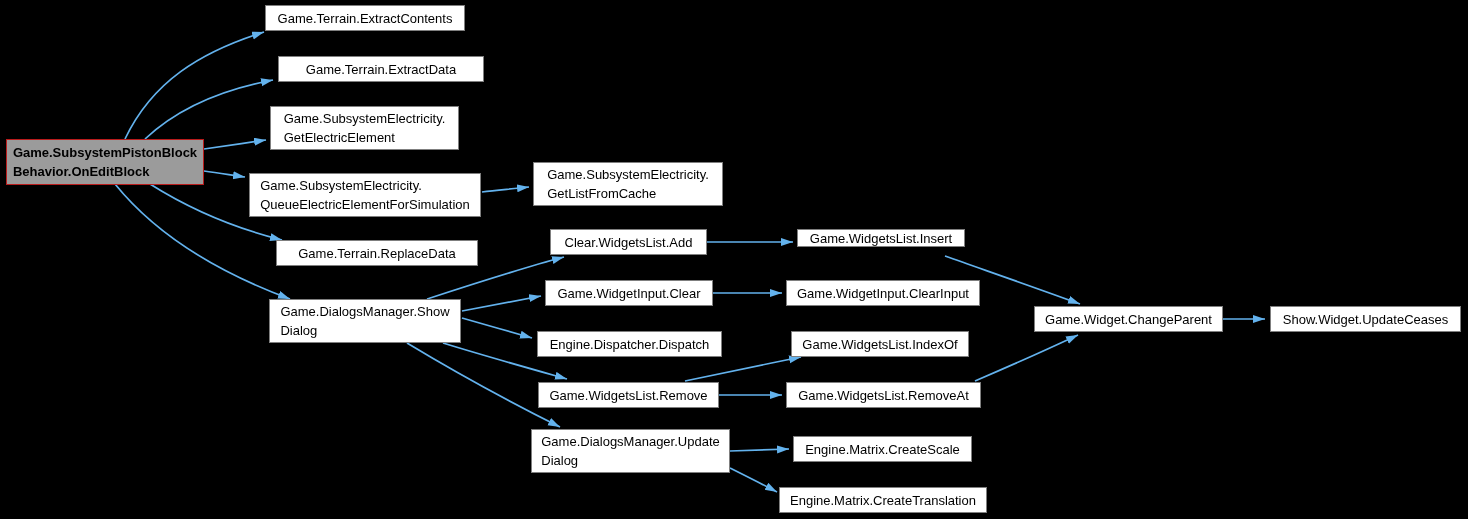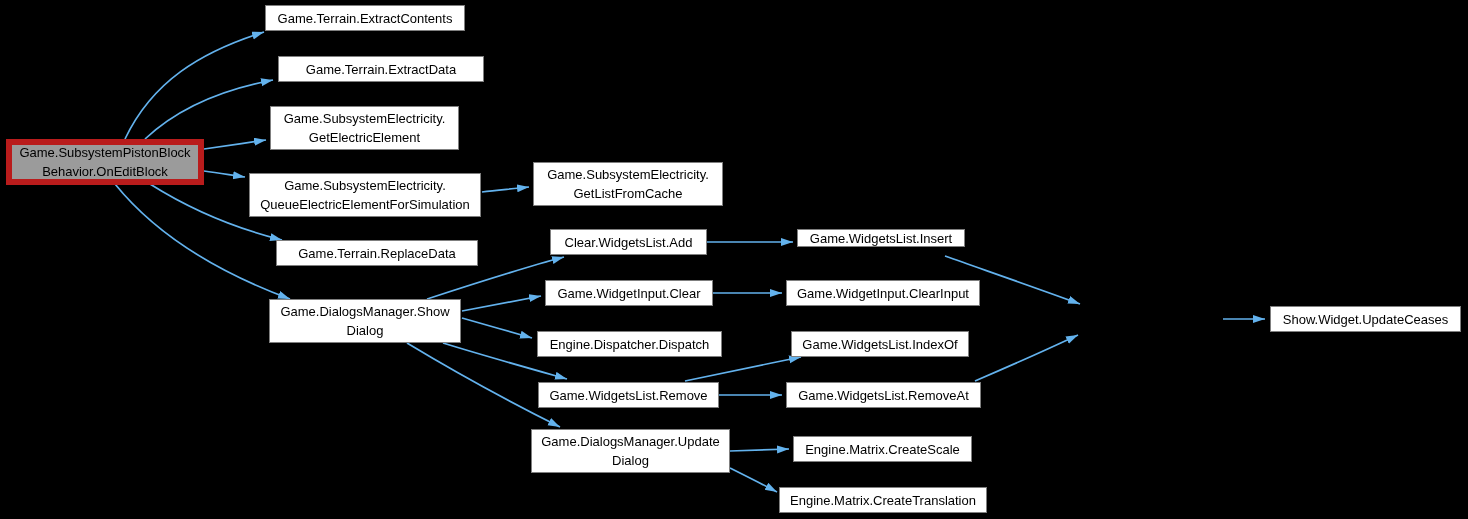--- a/index.html
+++ b/index.html
@@ -12,28 +12,29 @@
   }
   svg.edges{position:absolute;left:0;top:0;width:1468px;height:519px;}
   .edge{fill:none;stroke:#63b2ed;stroke-width:1.7px;}
   .node{
     position:absolute;
     box-sizing:border-box;
     background:#ffffff;
     border:1px solid #7f7f7f;
     color:#000000;
     display:flex;align-items:center;justify-content:center;
-    text-align:center;
+    text-align:left;
     font-size:13px;line-height:19px;
     white-space:pre-line;
     cursor:pointer;
   }
   .node.root{
     background:#9b9b9b;
-    border:6px solid #b91c1c;
+    border:1px solid #b91c1c;
+    font-weight:bold;
   }
 </style>
 </head>
 <body>
 
 <div class="canvas">
 
   <svg class="edges" viewBox="0 0 1468 519">
     <defs>
       <marker id="arrow" markerWidth="13" markerHeight="10" refX="12" refY="4" orient="auto" markerUnits="userSpaceOnUse">
@@ -138,18 +139,21 @@
   </div>
 
   <div class="node" style="left:793px;top:436px;width:179px;height:26px">
     <span>Engine.Matrix.CreateScale</span>
   </div>
 
   <div class="node" style="left:779px;top:487px;width:208px;height:26px">
     <span>Engine.Matrix.CreateTranslation</span>
   </div>
 
+  <div class="node" style="left:1034px;top:306px;width:189px;height:26px">
+    <span>Game.Widget.ChangeParent</span>
+  </div>
 
   <div class="node" style="left:1270px;top:306px;width:191px;height:26px">
     <span>Show.Widget.UpdateCeases</span>
   </div>
 
 </div>
 
 </body></html>

